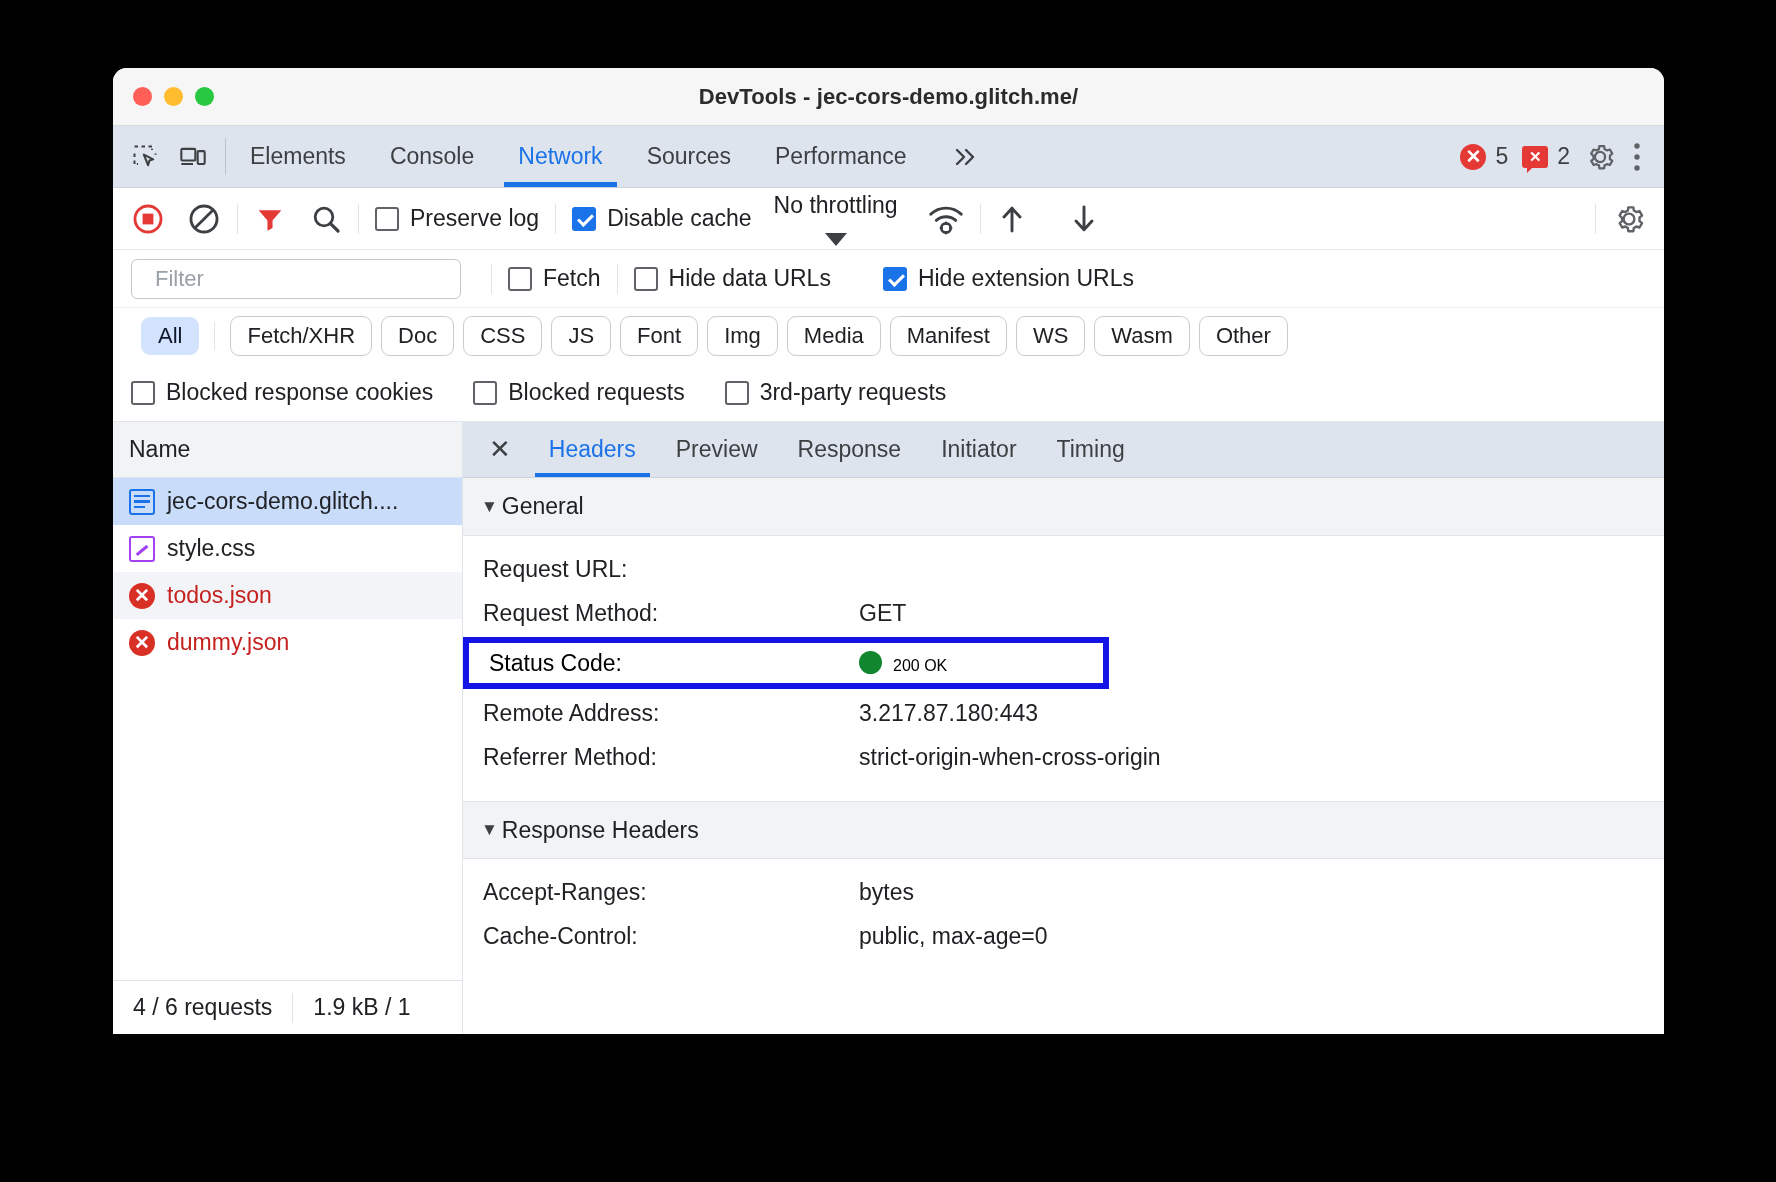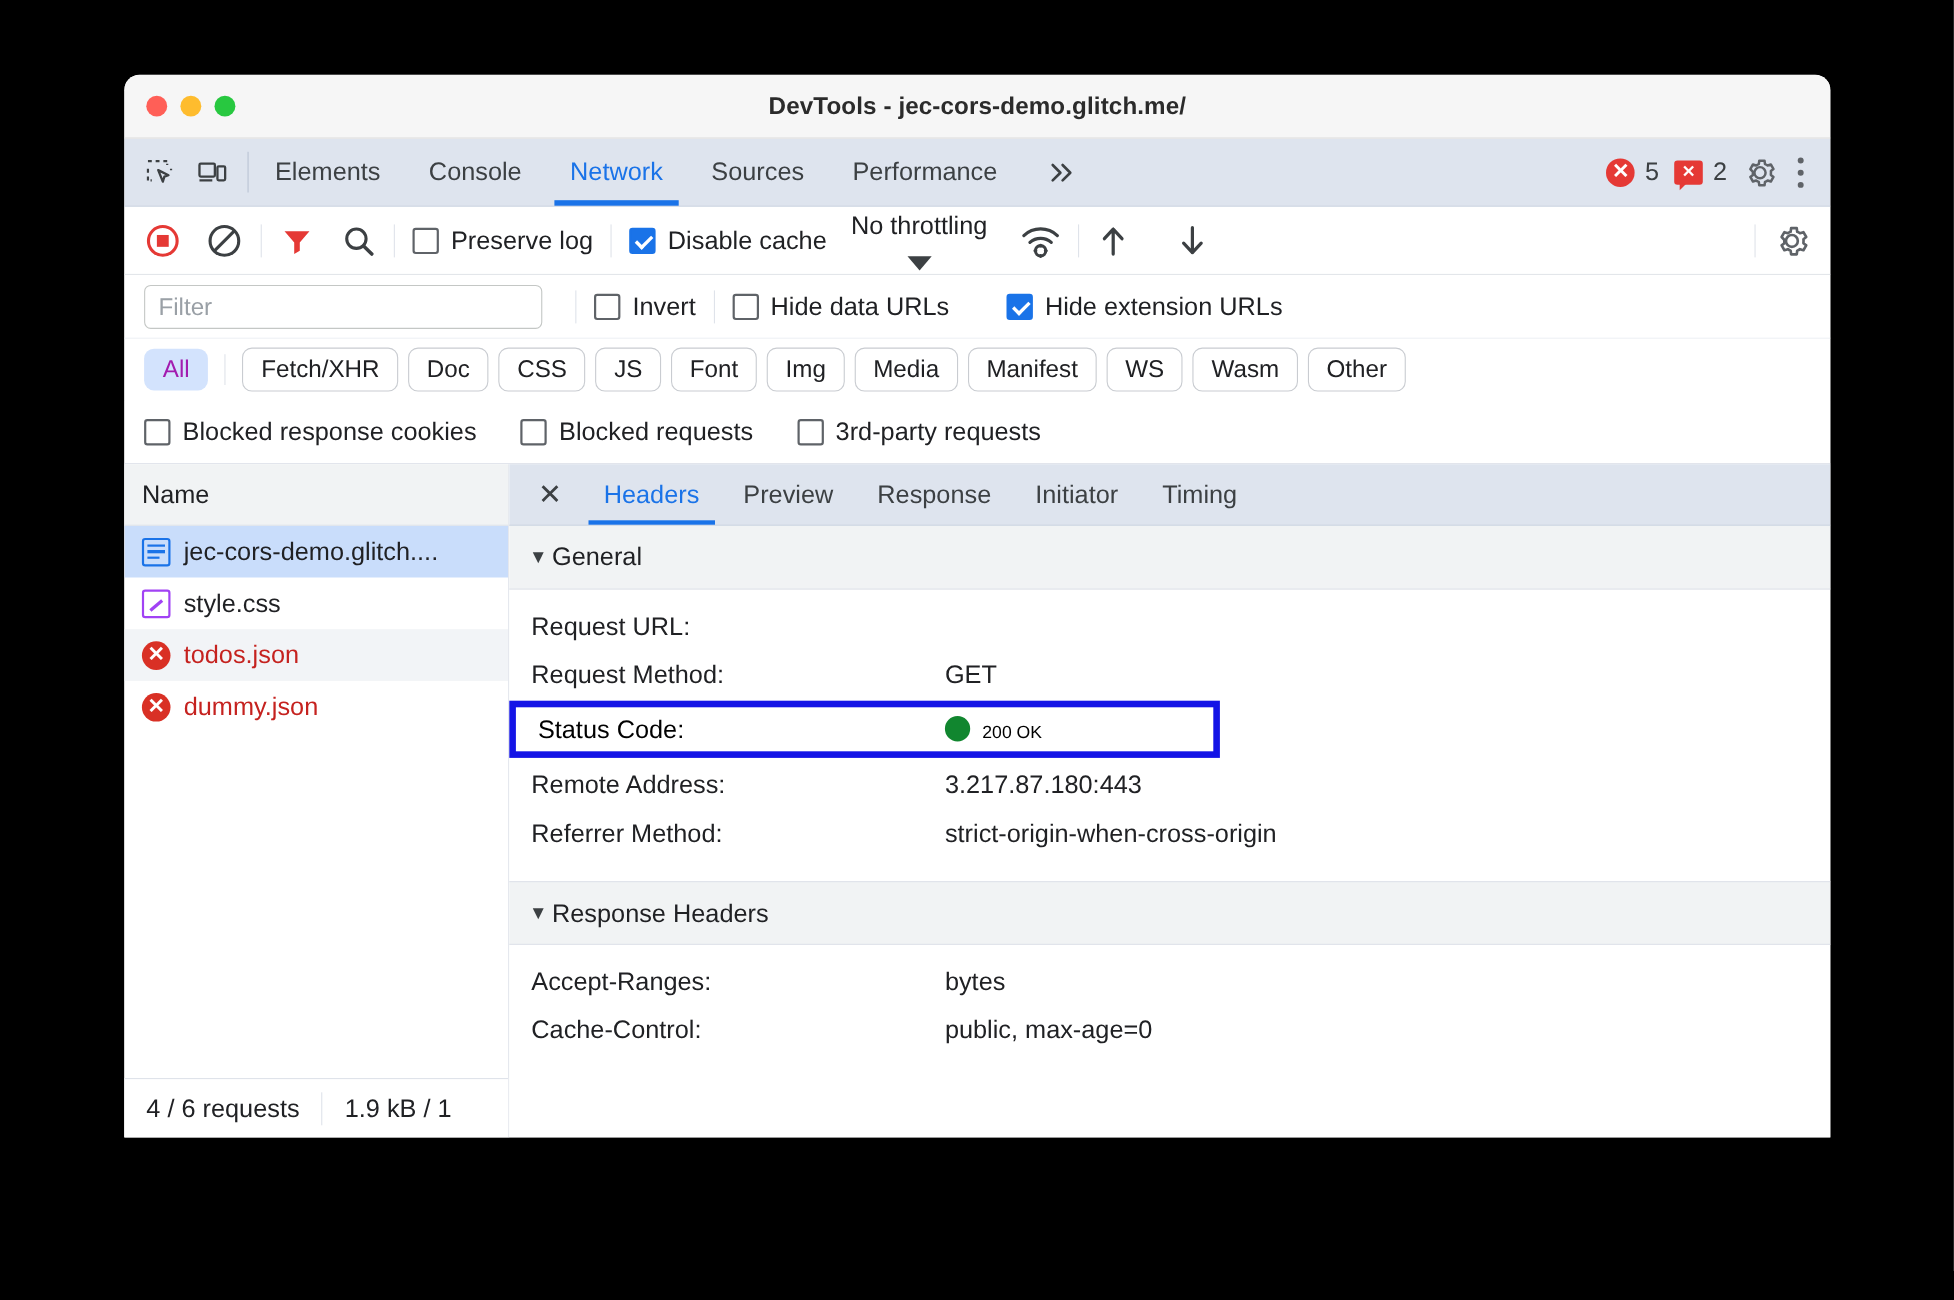--- a/index.html
+++ b/index.html
@@ -93,37 +93,37 @@
   .throttle { display: flex; align-items: center; gap: 14px; margin-left: 22px; white-space: nowrap; flex-direction: column; }
   .caret-down { width: 0; height: 0; border-left: 11px solid transparent; border-right: 11px solid transparent; border-top: 13px solid #3c4043; }
   
   .filterrow {
     height: 58px; flex: 0 0 58px; background: #fff;
     display: flex; align-items: center; padding: 0 18px;
     font-size: 23px; color: #202124;
     border-bottom: 1px solid #eceff3;
   }
   .filter-input {
-    width: 362px; height: 40px; border: 1px solid #c4c7c5; border-radius: 6px;
-    padding: 0 12px; font-size: 22px; color: #202124;
+    width: 330px; height: 40px; border: 1px solid #c4c7c5; border-radius: 6px;
+    padding: 0 23px; font-size: 22px; color: #202124;
     font-family: "Liberation Sans", sans-serif; background: #fff;
   }
   .filter-input::placeholder { color: #9aa0a6; }
   .fr-sep { width: 1px; height: 30px; background: #dfe3ea; margin: 0 16px; }
   
   .chiprow {
     height: 56px; flex: 0 0 56px; background: #fff;
     display: flex; align-items: center; padding: 0 18px; gap: 9px;
     font-size: 22px; color: #202124;
   }
   .chip {
     border: 1px solid #c9ccd1; border-radius: 9px; background: #fff;
     padding: 6px 16px; white-space: nowrap; line-height: 1.2;
   }
-  .chip.all { border: none; background: #d3e3fd; color: #a21caf; padding: 6px 17px; }
+  .chip.all { border: none; background: #d3e3fd; color: #0f172a; padding: 6px 17px; margin-left: 10px; }
   .chip-sep { width: 1px; height: 28px; background: #dfe3ea; margin: 0 6px; }
   
   .cbrow {
     height: 58px; flex: 0 0 58px; background: #fff;
     display: flex; align-items: center; padding: 0 18px; gap: 40px;
     font-size: 23px; color: #202124;
     border-bottom: 1px solid #dfe3ea;
   }
   
   .body { flex: 1; display: flex; min-height: 0; }
@@ -343,21 +343,21 @@
         <path d="M19.4 13.5l1.8 1.4-1.8 3.1-2.2-.7a7 7 0 01-1.8 1l-.3 2.3h-3.6l-.3-2.3a7 7 0 01-1.8-1l-2.2.7-1.8-3.1 1.8-1.4a7 7 0 010-2.1L5.4 9.5l1.8-3.1 2.2.7a7 7 0 011.8-1l.3-2.3h3.6l.3 2.3a7 7 0 011.8 1l2.2-.7 1.8 3.1-1.8 1.4a7 7 0 010 2.1z" fill="none" stroke="#5f6368" stroke-width="1.7" stroke-linejoin="round"></path>
       </svg>
     </span>
   </div>
 
   <div class="filterrow">
     <input class="filter-input" value="" placeholder="Filter" style="">
     <div class="fr-sep" style="margin-left:30px"></div>
     <label class="chk-row">
       <span class="chk"></span>
-      <span>Invert</span>
+      <span>Fetch</span>
     </label>
     <div class="fr-sep"></div>
     <label class="chk-row">
       <span class="chk"></span>
       <span>Hide data URLs</span>
     </label>
     <label class="chk-row" style="margin-left:52px">
       <span class="chk on"></span>
       <span>Hide extension URLs</span>
     </label>

